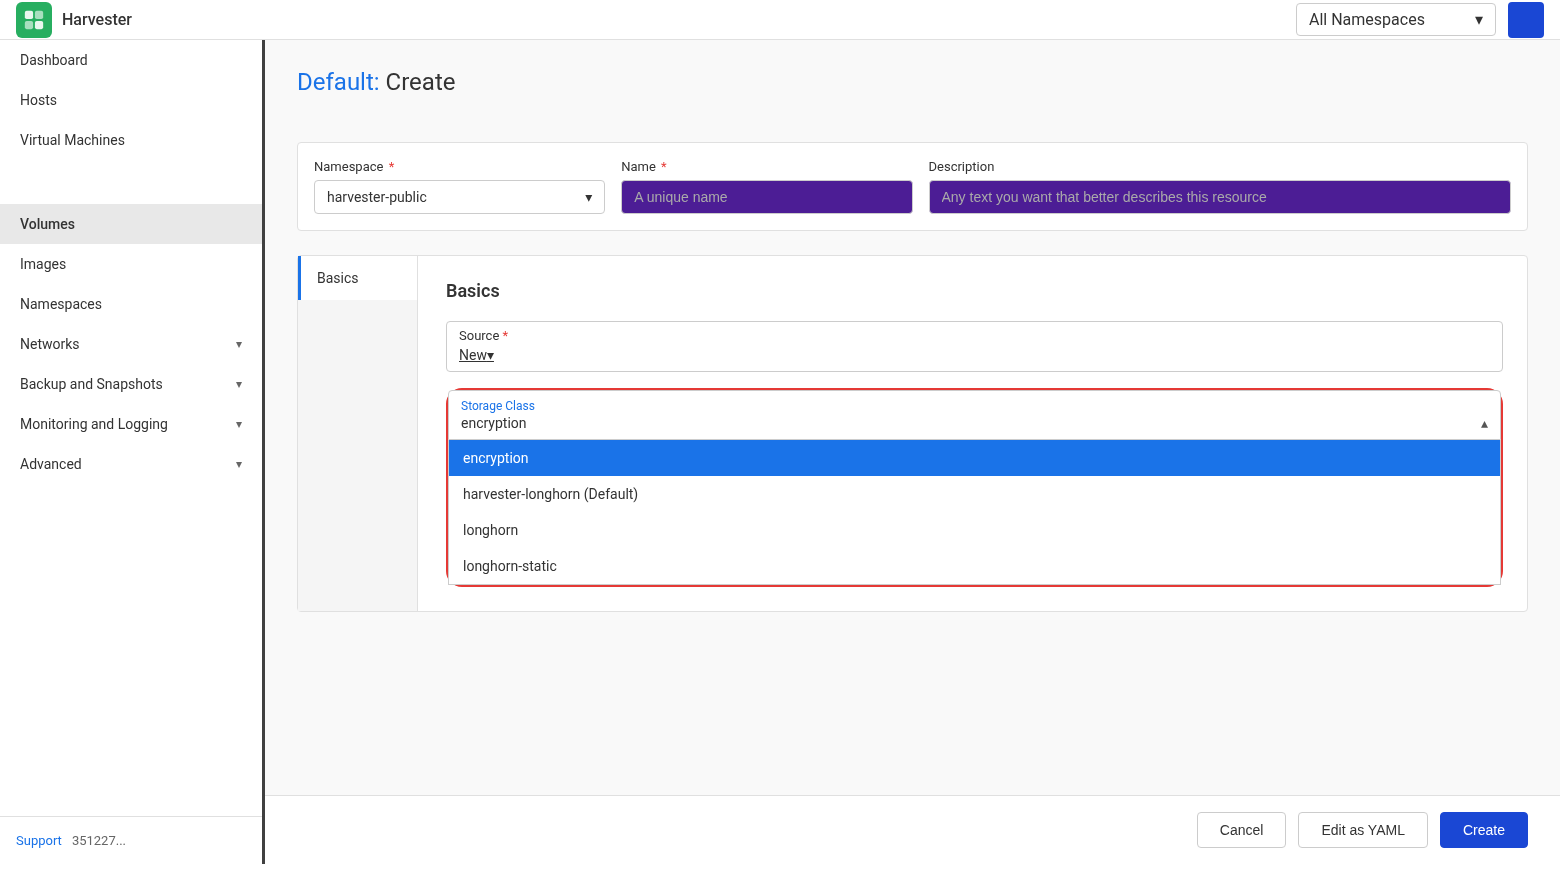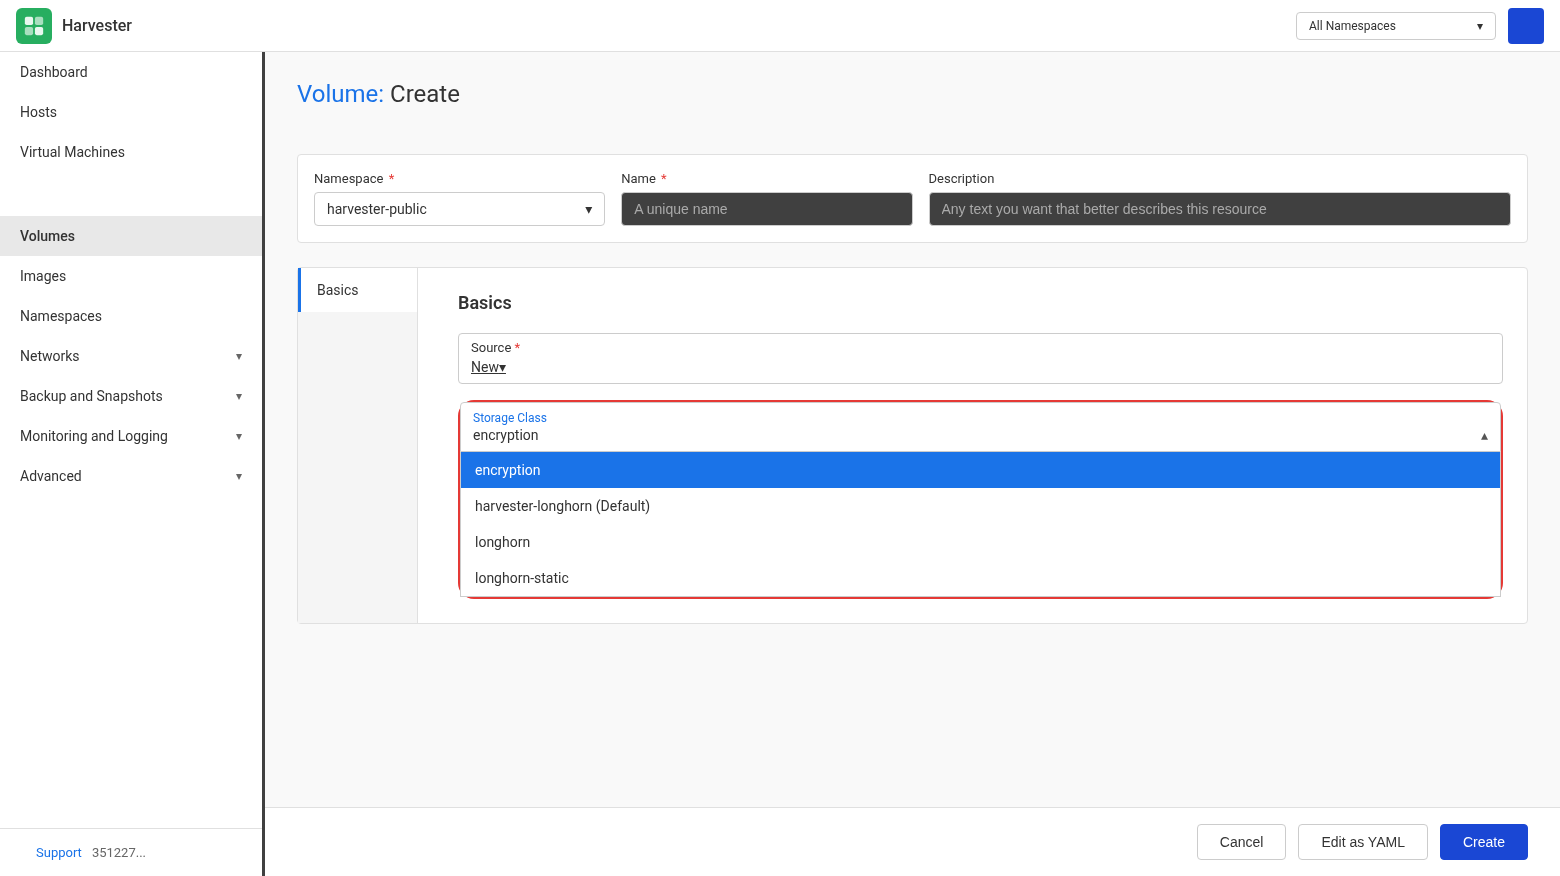--- a/index.html
+++ b/index.html
@@ -1,36 +1,36 @@
 <!DOCTYPE html>
 <html><head>
   <meta charset="utf-8">
   <style>
     * { box-sizing: border-box; margin: 0; padding: 0; }
     body { font-family: -apple-system, BlinkMacSystemFont, 'Segoe UI', Roboto, sans-serif; font-size: 14px; background: #fff; color: #333; height: 876px; overflow: hidden; }
 
     
     .topbar {
-      display: flex; align-items: center; height: 52px;
+      display: flex; align-items: center; height: 40px;
       border-bottom: 1px solid #e0e0e0;
       padding: 0 16px;
       justify-content: space-between;
     }
     .topbar-left { display: flex; align-items: center; gap: 10px; }
     .topbar-logo {
       width: 36px; height: 36px; background: #27ae60; border-radius: 6px;
       display: flex; align-items: center; justify-content: center;
     }
     .topbar-logo svg { width: 22px; height: 22px; }
     .topbar-title { font-size: 16px; font-weight: 500; color: #333; }
     .topbar-right { display: flex; align-items: center; gap: 12px; }
     .namespace-select {
       display: flex; align-items: center; gap: 8px;
       border: 1px solid #ccc; border-radius: 4px; padding: 6px 12px;
-      font-size: 12px; cursor: pointer; min-width: 200px; justify-content: space-between;
+      font-size: 16px; cursor: pointer; min-width: 200px; justify-content: space-between;
     }
     .user-avatar {
       width: 36px; height: 36px; background: #1a47d4; border-radius: 4px;
     }
 
     
     .layout { display: flex; height: calc(876px - 52px); }
 
     
     .sidebar {
@@ -45,21 +45,21 @@
       cursor: pointer;
       font-size: 14px;
       color: #333;
       display: flex; align-items: center; justify-content: space-between;
     }
     .sidebar-item.active { background: #e8e8e8; font-weight: 500; margin-top: 44px; }
     .sidebar-item-label { flex: 1; }
     .sidebar-chevron { font-size: 12px; color: #666; }
     .sidebar-footer {
       margin-top: auto;
-      padding: 16px 36px;
+      padding: 16px 16px;
       border-top: 1px solid #e0e0e0;
       display: flex; gap: 10px;
       font-size: 13px; color: #666;
     }
     .sidebar-footer .support { color: #1a73e8; cursor: pointer; }
 
     
     .main { flex: 1; display: flex; flex-direction: column; overflow-y: auto; background: #f9f9f9; }
     .main-content { flex: 1; padding: 28px 32px; }
 
@@ -77,28 +77,28 @@
     .form-field.wide { flex: 2; }
     .form-field label { font-size: 13px; color: #333; }
     .form-field label .required { color: #e53935; margin-left: 2px; }
     .form-field .select-wrapper {
       border: 1px solid #ccc; border-radius: 4px; padding: 8px 12px;
       display: flex; align-items: center; justify-content: space-between;
       background: #fff; cursor: pointer;
     }
     .form-field input {
       border: 1px solid #ccc; border-radius: 4px; padding: 8px 12px;
-      font-size: 14px; color: #aaa; background: #404040; width: 100%;
+      font-size: 14px; color: #aaa; background: #4c1d95; width: 100%;
       outline: none;
     }
     .form-field input::placeholder { color: #aaa; }
 
     
     .tabs-content-wrapper {
-      display: flex; gap: 16px; background: #fff; border: 1px solid #e0e0e0; border-radius: 4px; overflow: visible;
+      display: flex; gap: 4px; background: #fff; border: 1px solid #e0e0e0; border-radius: 4px; overflow: visible;
     }
     .tabs-sidebar {
       width: 120px; min-width: 120px; border-right: 1px solid #e0e0e0;
       background: #f5f5f5;
     }
     .tab-item {
       padding: 14px 16px; cursor: pointer; font-size: 14px;
       border-left: 3px solid transparent;
     }
     .tab-item.active { border-left: 3px solid #1a73e8; background: #fff; }
@@ -217,21 +217,21 @@
     <div class="sidebar-footer">
       <span class="support">Support</span>
       <span>351227...</span>
     </div>
   </div>
 
   <div class="main">
     <div class="main-content">
 
       <div class="page-title">
-        <span class="prefix">Volume:</span><span class="suffix"> Create</span>
+        <span class="prefix">Default:</span><span class="suffix"> Create</span>
       </div>
 
       <div class="form-row">
 
         <div class="form-field">
           <label>
             <span>Namespace</span><span class="required"> *</span>
           </label>
           <div class="select-wrapper">
             <span>harvester-public</span>

